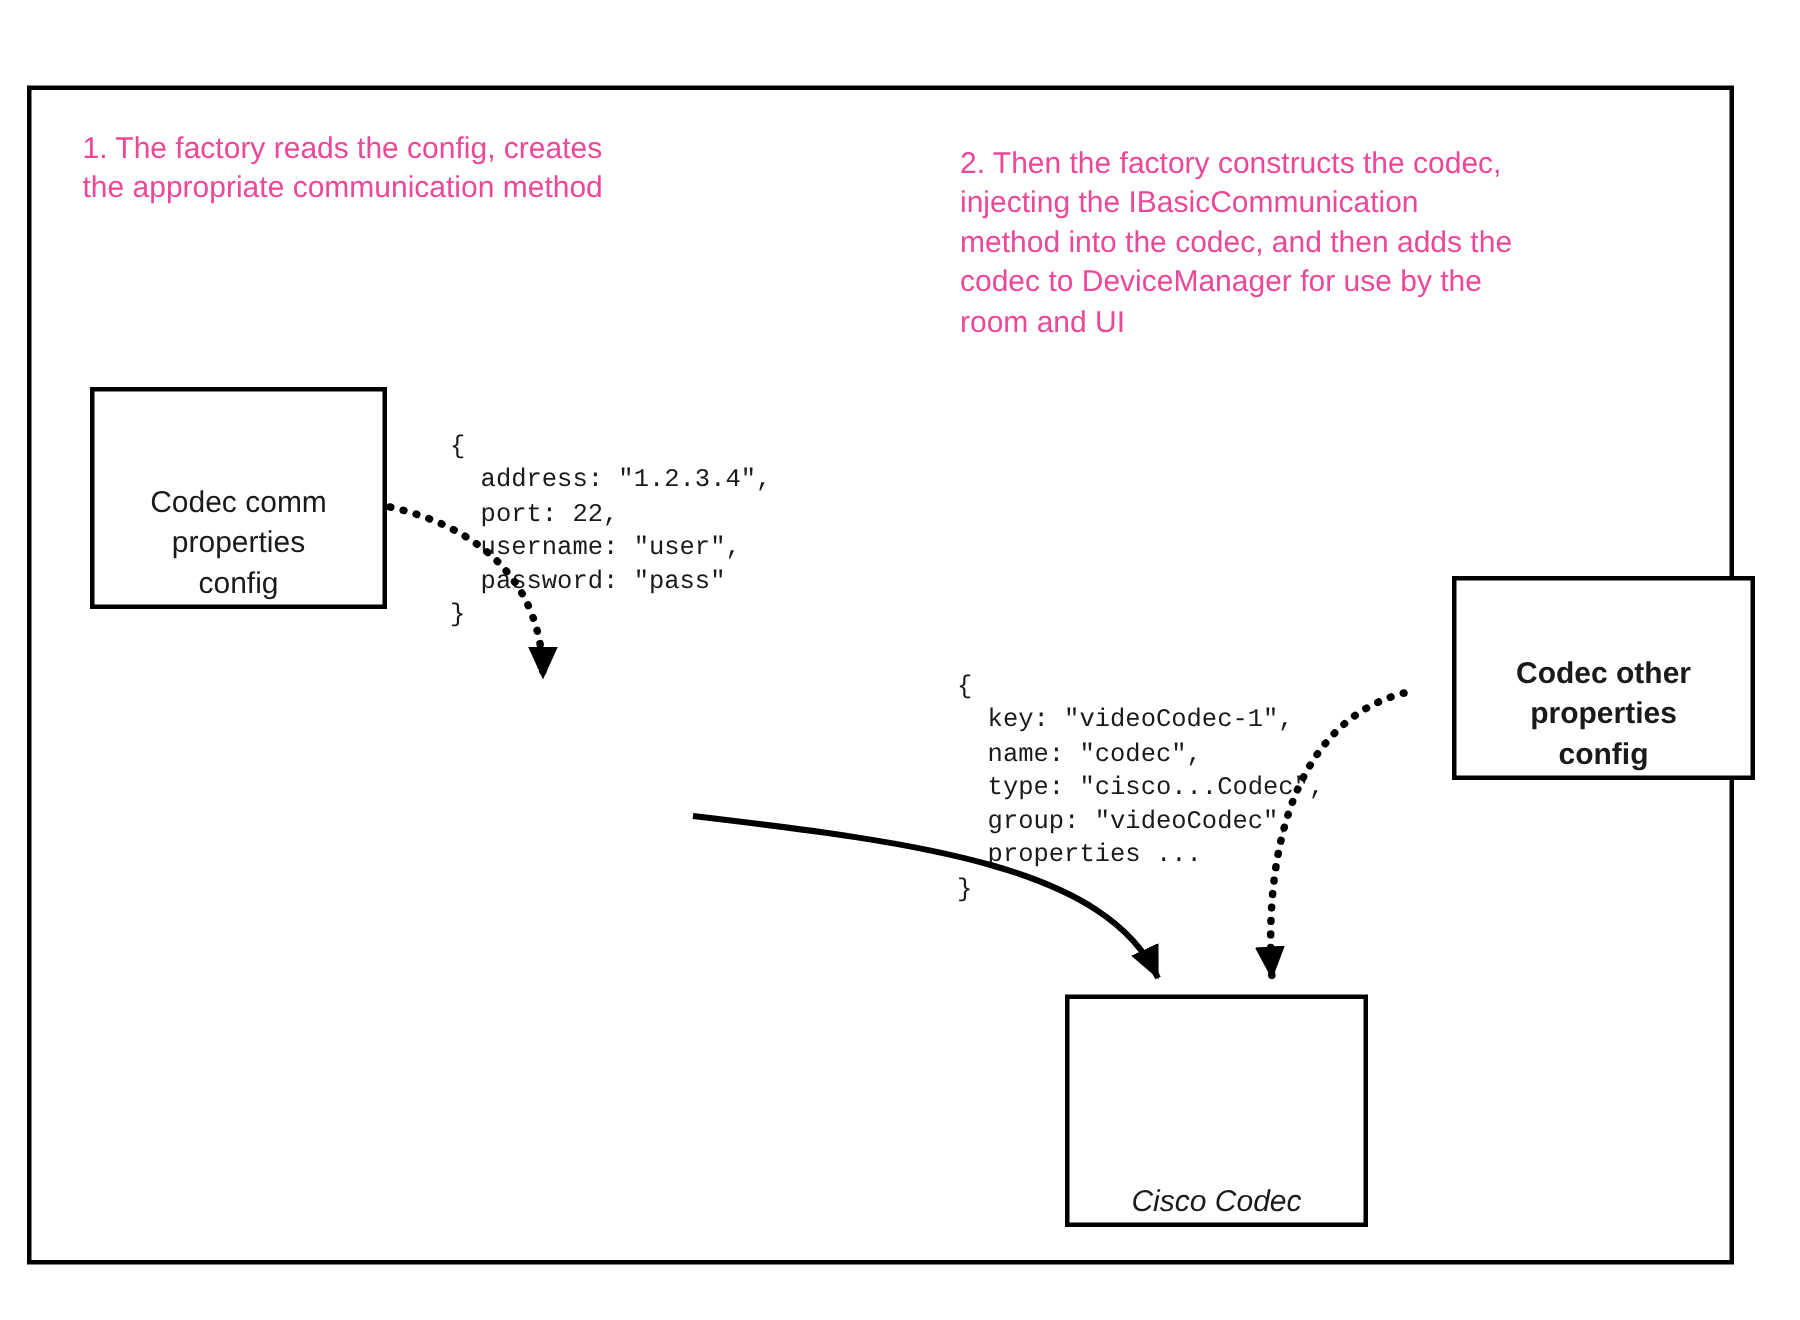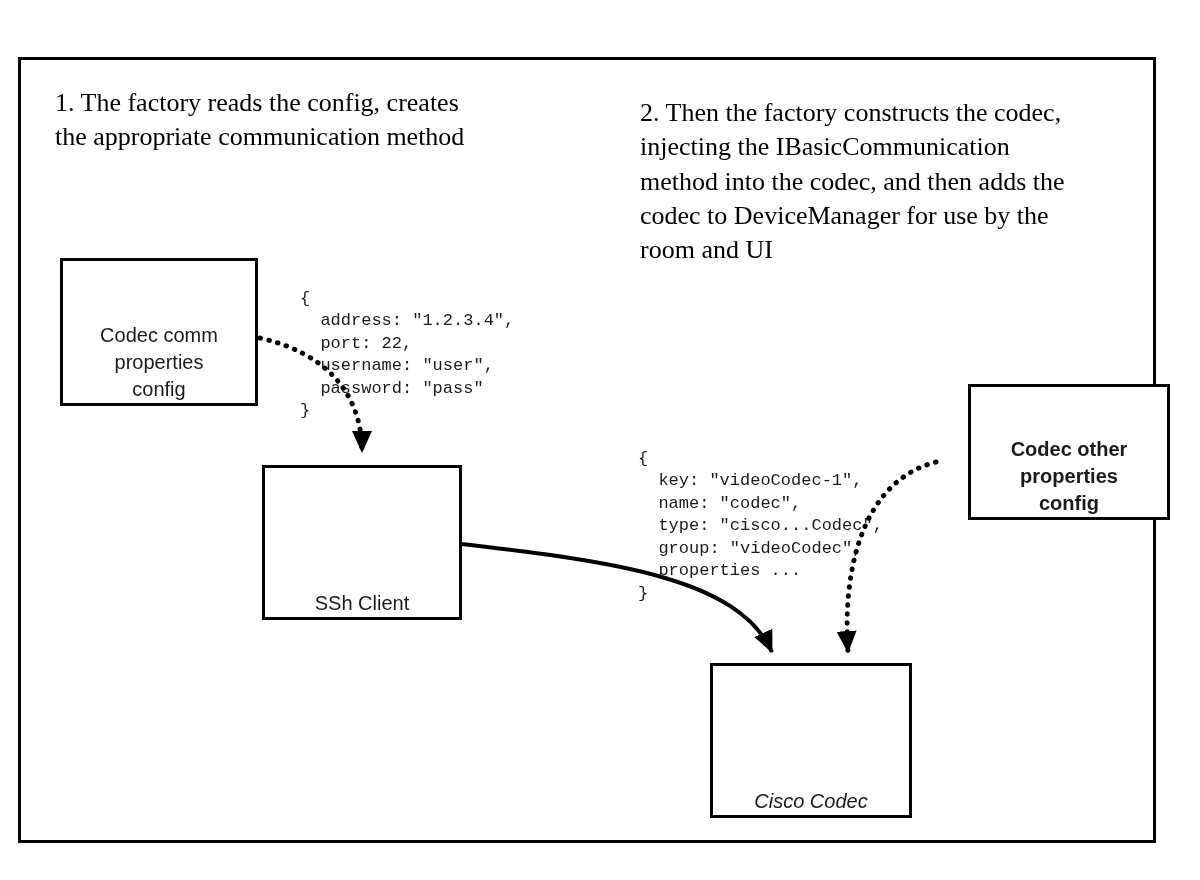--- a/index.html
+++ b/index.html
@@ -8,22 +8,22 @@
     width: 1200px; height: 880px;
     font-family: "Liberation Sans", sans-serif;
     color: #1a1a1a;
   }
   .canvas { position: relative; width: 1200px; height: 880px; background: #ffffff; overflow: hidden; }
   .frame {
     position: absolute; left: 18px; top: 57px; width: 1138px; height: 786px;
     border: 3px solid #000000; background: transparent;
   }
   .note {
-    position: absolute; font-size: 26px; line-height: 1.32;
-    white-space: pre-line; color: #000000; font-family: Liberation Serif, serif;
+    position: absolute; font-size: 20px; line-height: 1.32;
+    white-space: pre-line; color: #ec4899;
   }
   .note1 { left: 55px;  top: 86px;  width: 460px; }
   .note2 { left: 640px; top: 96px;  width: 490px; }
   .note3 { left: 938px; top: 686px; width: 200px; }
   .box {
     position: absolute; border: 3px solid #000000; background: #ffffff;
     display: flex; align-items: flex-end; justify-content: center;
     text-align: center; font-size: 20px; z-index: 3;
   }
   .box-label { white-space: pre-line; line-height: 1.35; }
@@ -85,23 +85,20 @@
 
     <path d="M 936 462 C 866 480, 842 562, 848 652" fill="none" stroke="#000000" stroke-width="5" stroke-dasharray="0.5 8.5" stroke-linecap="round" marker-end="url(#arrowhead)"></path>
   </svg>
 
   <div class="box box-a">
     <span class="box-label">Codec comm
 properties
 config</span>
   </div>
 
-  <div class="box box-b">
-    <span class="box-label">SSh Client</span>
-  </div>
 
   <div class="box box-c">
     <span class="box-label">Codec other
 properties
 config</span>
   </div>
 
   <div class="box box-d">
     <span class="box-label">Cisco Codec</span>
   </div>

